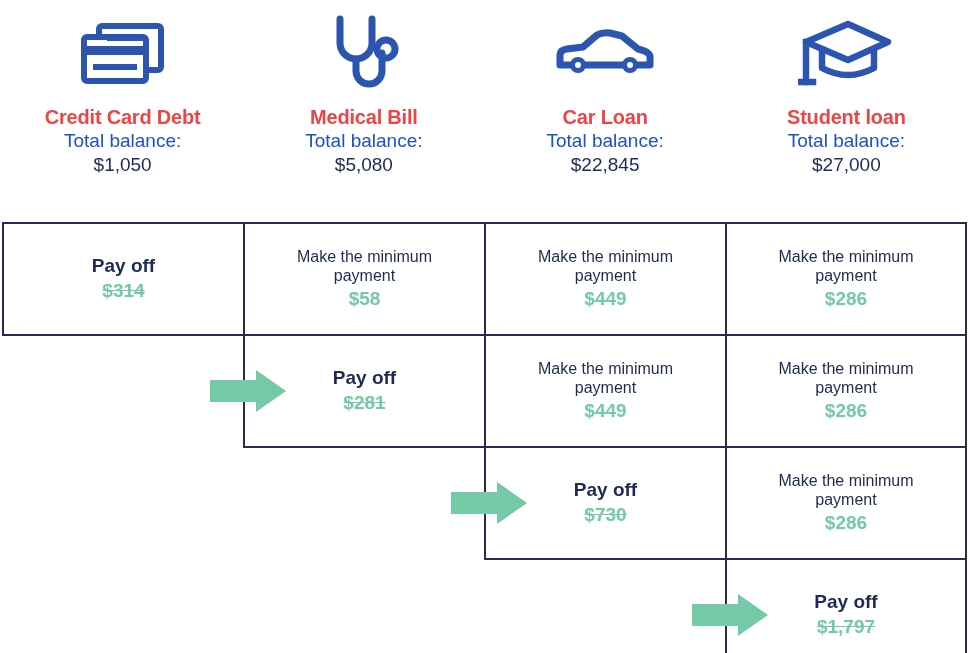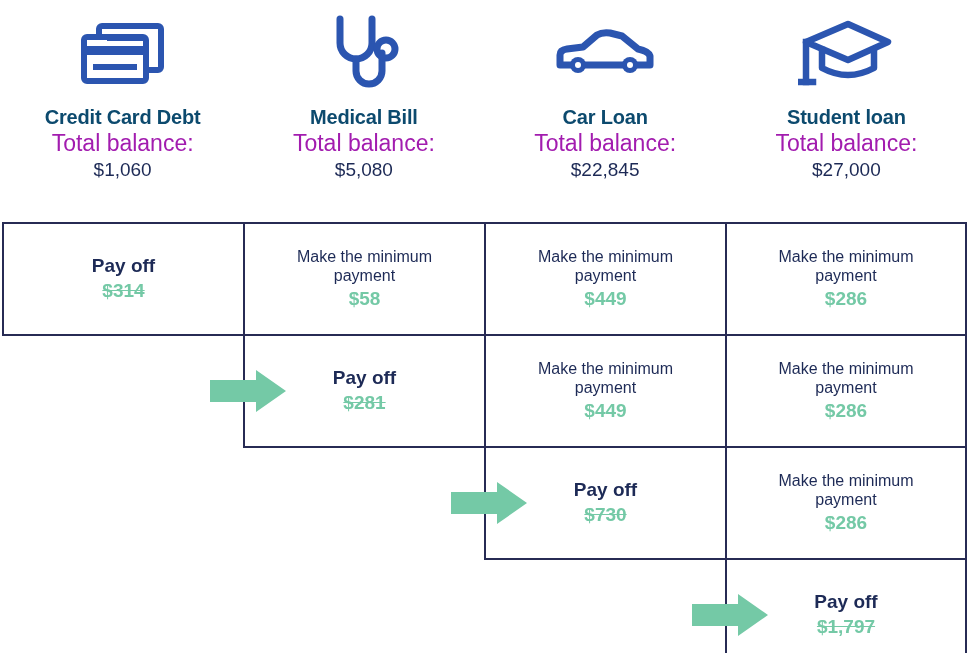--- a/index.html
+++ b/index.html
@@ -33,29 +33,29 @@
   .header-icon {
     height: 96px;
     display: flex;
     align-items: center;
     justify-content: center;
   }
   .header-icon svg { display: block; }
   .header-title {
     font-size: 20px;
     font-weight: bold;
-    color: #0c4a6e;
+    color: #ef4444;
     letter-spacing: -0.2px;
     line-height: 1.15;
     margin-top: 2px;
     white-space: nowrap;
   }
   .header-sub {
-    font-size: 23px;
-    color: #a21caf;
+    font-size: 19px;
+    color: #1d4ed8;
     line-height: 1.25;
     text-align: left;
     white-space: nowrap;
   }
   .header-amount {
     font-size: 19px;
     color: #1D2A56;
     line-height: 1.25;
     text-align: center;
     white-space: nowrap;
@@ -120,21 +120,21 @@
             <rect x="22" y="6" width="62" height="44" rx="3"></rect>
             <rect x="7" y="17" width="62" height="44" rx="3" fill="#ffffff"></rect>
           </g>
           <rect x="7" y="26" width="62" height="9" fill="#2B55B0"></rect>
           <rect x="16" y="44" width="44" height="6" fill="#2B55B0"></rect>
           <rect x="30" y="15" width="39" height="6" fill="#2B55B0"></rect>
         </svg>
       </div>
       <div class="header-title">Credit Card Debt</div>
       <div class="header-sub">Total balance:</div>
-      <div class="header-amount">$1,060</div>
+      <div class="header-amount">$1,050</div>
     </div>
 
     <div class="header-col">
       <div class="header-icon">
         <svg width="92" height="86" viewBox="0 0 92 86">
           <g fill="none" stroke="#2B55B0" stroke-width="7" stroke-linecap="round" stroke-linejoin="round">
             <path d="M22 6 L22 30 a16 16 0 0 0 32 0 L54 6"></path>
             <path d="M38 46 L38 58 a13 13 0 0 0 26 0 L64 40"></path>
             <circle cx="68" cy="36" r="9"></circle>
           </g>

